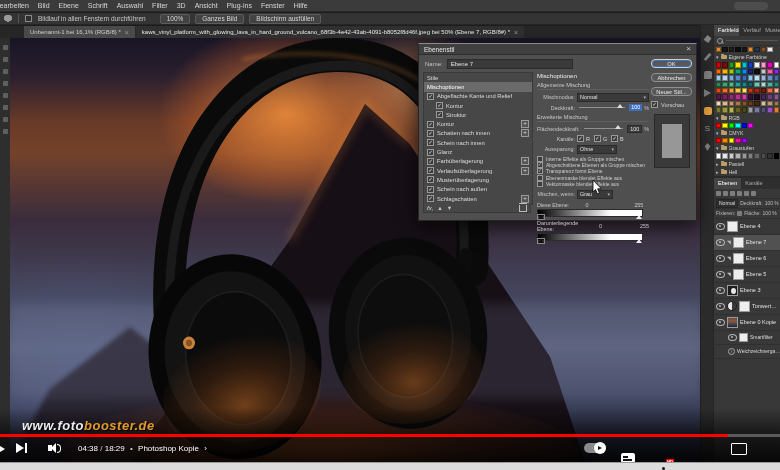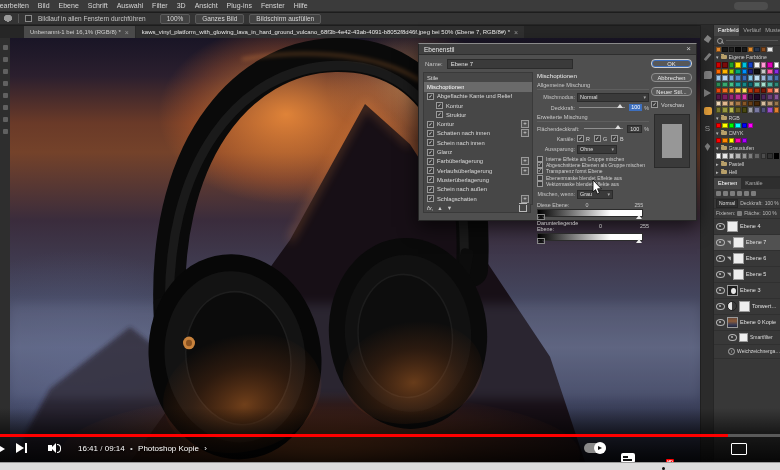--- a/index.html
+++ b/index.html
@@ -718,40 +718,43 @@
         <span class="cb">✓</span>
         <span class="lbl">Vorschau</span>
       </div>
       <div id="dlg-preview-box">
           <div class="inner"></div>
         </div>
     </div>
   </div>
 
   <div id="yt-shade" class="abs"></div>
+  <div id="watermark" class="abs">
+    <span class="wm1">www.foto</span><span class="wm2">booster.de</span>
+  </div>
   <div id="yt-progress" class="abs">
       <div class="played" style="width: 93.3%;"></div>
     </div>
   <div id="yt-controls" class="abs">
     <div class="yticon" style="left:-5px;">
         <div class="play-tri"></div>
       </div>
     <div class="yticon next-ic" style="left:16px;">
         <span class="tri"></span>
         <span class="bar"></span>
       </div>
     <div class="yticon vol-ic" style="left:48px;">
         <span class="body"></span>
         <span class="cone"></span>
         <span class="wave"></span>
       </div>
     <div id="yt-time">
-      <span>16:41</span>
+      <span>04:38</span>
       <span class="sep"> </span><span class="sep">/</span><span class="sep"> </span>
-      <span>09:14</span>
+      <span>18:29</span>
       <span class="bullet">•</span>
       <span>Photoshop Kopie</span>
       <span class="chev">›</span>
     </div>
     <div class="yticon autoplay" style="left:584px;">
         <span class="knob"></span>
       </div>
     <div class="yticon cc-ic" style="left:621px;"></div>
     <div class="yticon gear-ic" style="left:658px;">
       <span class="sq1"></span>

